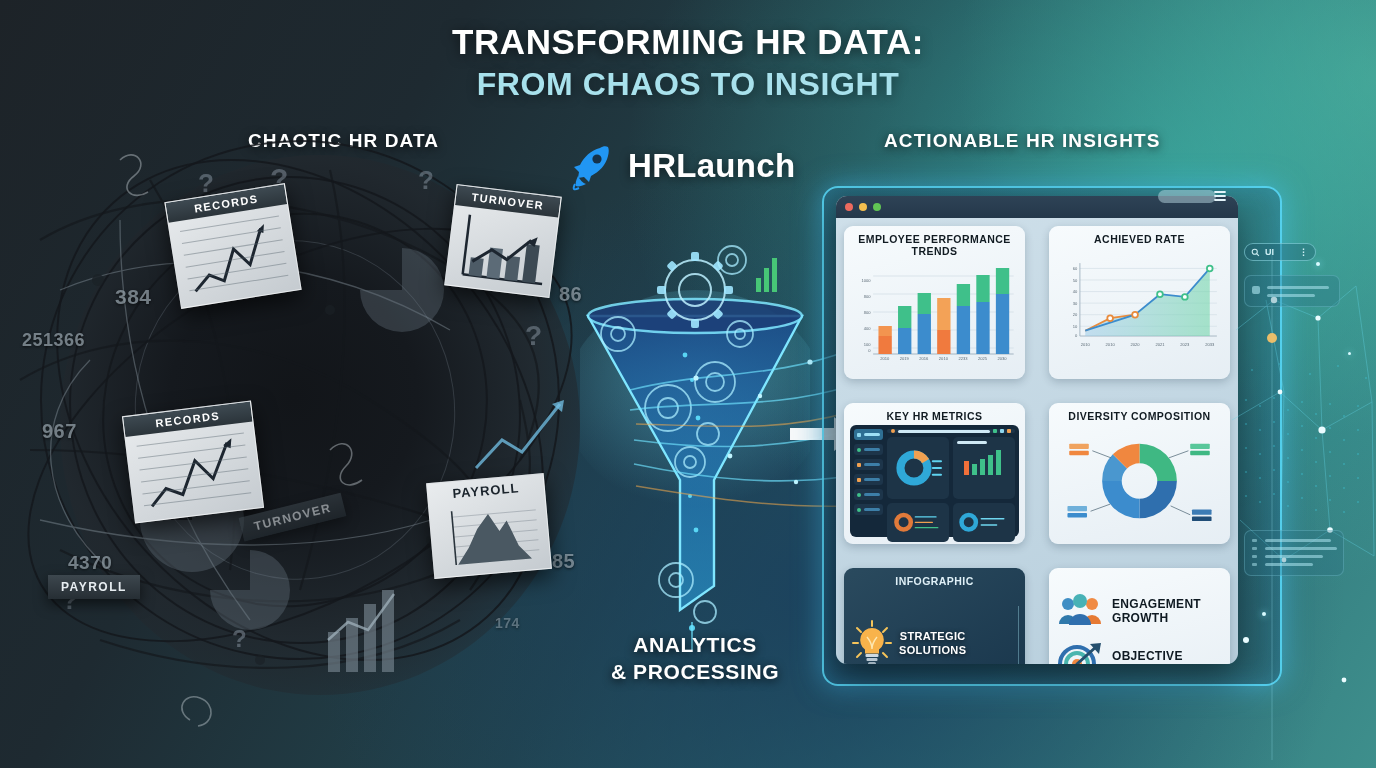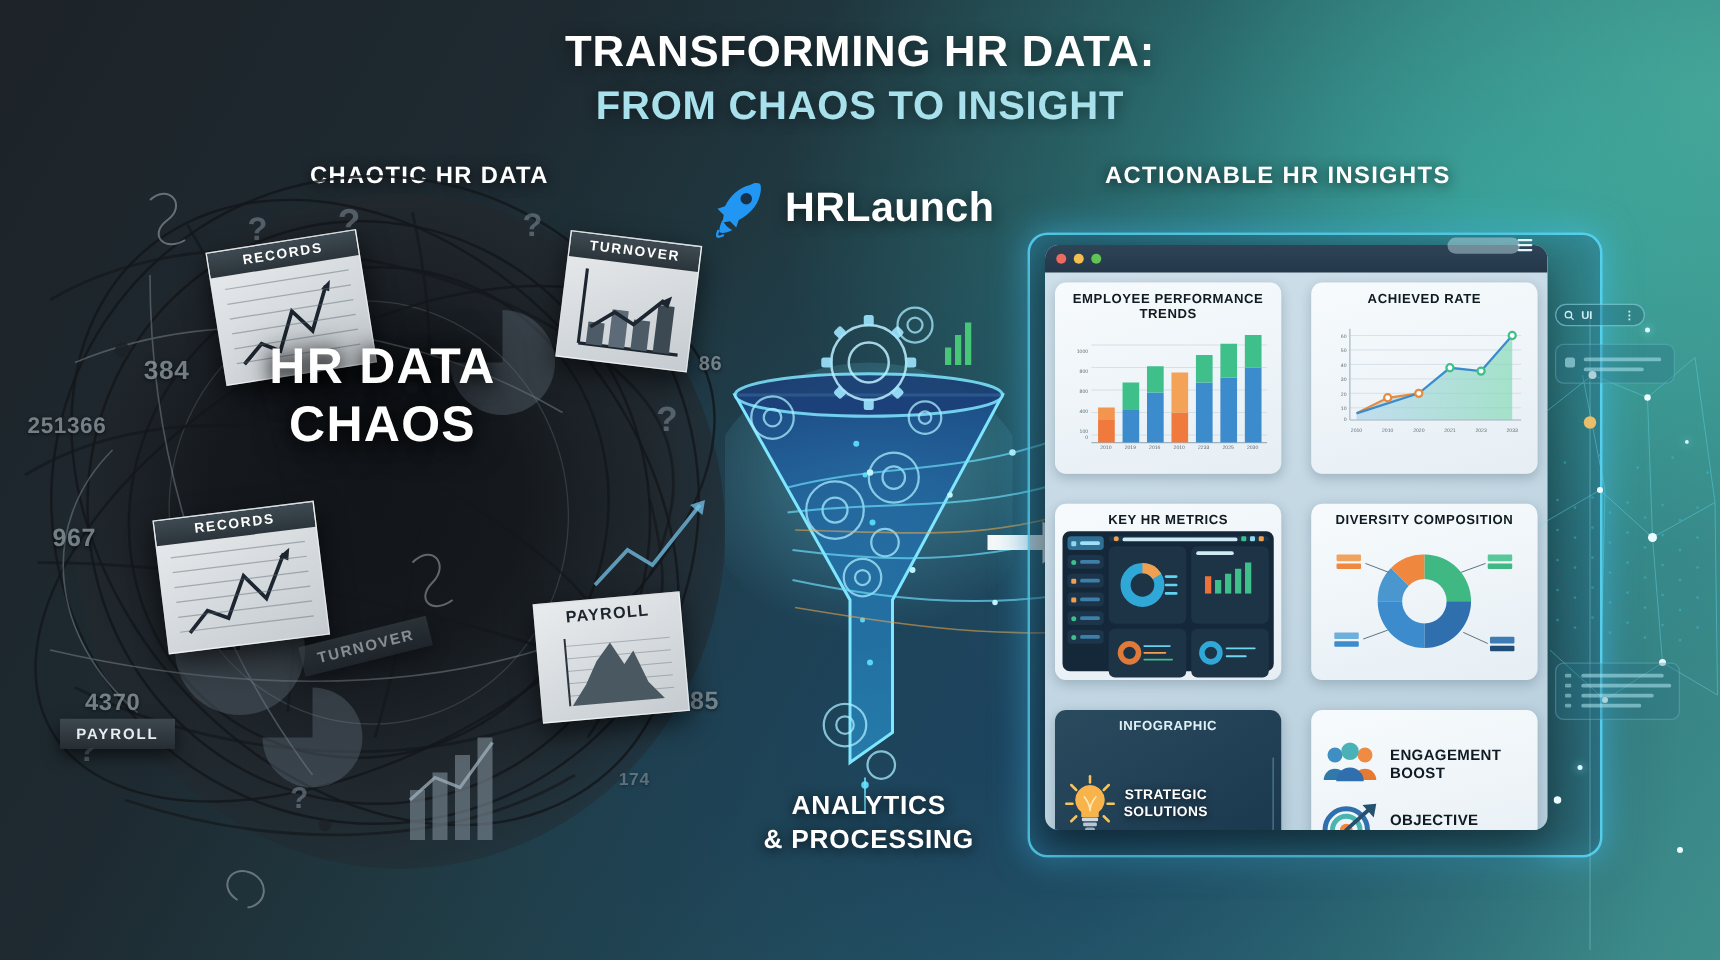--- a/index.html
+++ b/index.html
@@ -216,21 +216,21 @@
         <path d="M140 400 a52 52 0 1 0 52 -52 l0 52 z"></path>
         <path d="M360 170 a42 42 0 1 0 42 -42 l0 42 z"></path>
         <path d="M210 470 a40 40 0 1 0 40 -40 l0 40 z"></path>
       </g>
     </svg>
 
     <div class="chaos-num" style="left:115px; top:165px; font-size:21px;">384</div>
     <div class="chaos-num" style="left:22px; top:210px; font-size:18px;">251366</div>
     <div class="chaos-num" style="left:42px; top:300px; font-size:20px;">967</div>
     <div class="chaos-num" style="left:68px; top:432px; font-size:19px;">4370</div>
-    <div class="chaos-num" style="left:559px; top:163px; font-size:16px;">86</div>
+    <div class="chaos-num" style="left:559px; top:163px; font-size:20px;">86</div>
     <div class="chaos-num" style="left:552px; top:430px; font-size:20px;">85</div>
     <div class="chaos-num" style="left:495px; top:495px; font-size:14px; opacity:.7;">174</div>
 
     <div class="qmark" style="left:198px; top:48px; font-size:26px;">?</div>
     <div class="qmark" style="left:270px; top:42px; font-size:30px;">?</div>
     <div class="qmark" style="left:418px; top:45px; font-size:26px;">?</div>
     <div class="qmark" style="left:525px; top:200px; font-size:28px;">?</div>
     <div class="qmark" style="left:62px; top:465px; font-size:26px;">?</div>
     <div class="qmark" style="left:232px; top:505px; font-size:24px;">?</div>
 
@@ -309,24 +309,20 @@
         <rect x="46" y="34" width="12" height="68"></rect>
           <rect x="64" y="20" width="12" height="82"></rect>
       </g>
       <polyline points="10,70 30,52 50,60 76,24" fill="none" stroke="#9fb0bb" stroke-width="2.5" opacity=".75"></polyline>
     </svg>
     <svg style="position:absolute; left:468px; top:270px;" width="110" height="90">
       <polyline points="8,78 34,50 54,62 92,14" fill="none" stroke="#74c3e8" stroke-width="3" opacity=".75"></polyline>
       <path d="M84 14 l12 -4 -2 12z" fill="#74c3e8" opacity=".75"></path>
     </svg>
 
-    <div class="chaos-title">
-      <span>HR DATA</span><br>
-      <span>CHAOS</span>
-    </div>
   </div>
 
   <div class="funnel-wrap">
     <svg width="230" height="420" viewBox="0 0 230 420">
       <defs>
         <linearGradient id="fg" x1="0" y1="0" x2="0" y2="1">
           <stop offset="0" stop-color="#1a4a8a" stop-opacity=".85"></stop>
           <stop offset="1" stop-color="#2aa7e8" stop-opacity=".55"></stop>
         </linearGradient>
         <radialGradient id="glow" cx="50%" cy="38%" r="60%">
@@ -675,21 +671,21 @@
             <svg width="46" height="38" viewBox="0 0 46 38">
               <circle cx="11" cy="12" r="6" fill="#3f8ec4"></circle>
                 <path d="M2 32 a9 9 0 0 1 18 0z" fill="#2f79ab"></path>
               <circle cx="35" cy="12" r="6" fill="#f08b44"></circle>
                 <path d="M26 32 a9 9 0 0 1 18 0z" fill="#e67a33"></path>
               <circle cx="23" cy="9" r="7" fill="#48b2b6"></circle>
                 <path d="M12 33 a11 11 0 0 1 22 0z" fill="#2f6fae"></path>
             </svg>
             <div class="cap">
               <span>ENGAGEMENT</span><br>
-              <span>BOOST</span>
+              <span>GROWTH</span>
             </div>
           </div>
           <div class="badge-row">
             <svg width="46" height="42" viewBox="0 0 46 42">
               <circle cx="20" cy="22" r="17" fill="none" stroke="#2f6fae" stroke-width="4"></circle>
               <circle cx="20" cy="22" r="11" fill="none" stroke="#49b5ae" stroke-width="4"></circle>
               <circle cx="20" cy="22" r="5" fill="#f0873f"></circle>
               <path d="M20 22 L40 4" stroke="#25506e" stroke-width="3" stroke-linecap="round"></path>
               <path d="M33 2 L44 1 L42 12 Z" fill="#25506e"></path>
             </svg>

